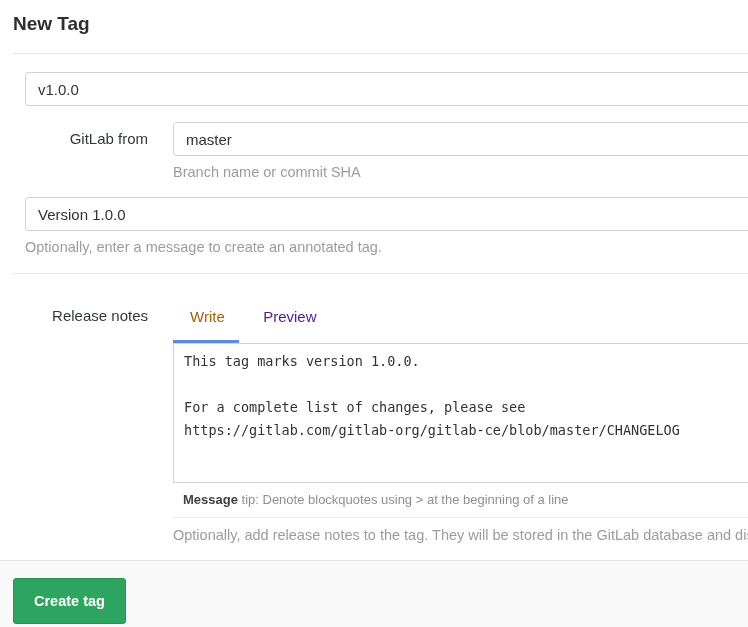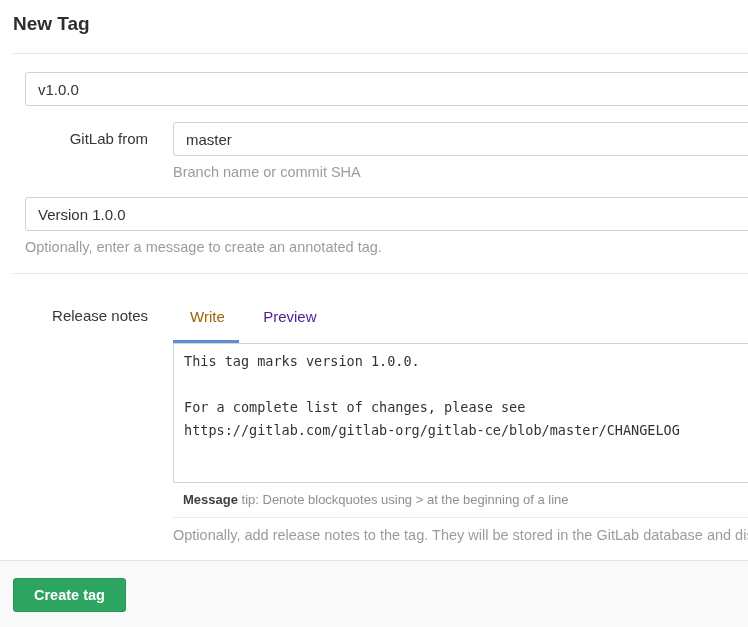--- a/index.html
+++ b/index.html
@@ -109,21 +109,21 @@
   .footer {
     position: absolute;
     left: 0; right: 0; bottom: 0;
     height: 67px;
     background: #f9f9f9;
     border-top: 1px solid #e5e5e5;
     padding: 17px 0 0 13px;
   }
   .btn-create {
     display: inline-block;
-    height: 34px;
+    height: 46px;
     padding: 0 20px;
     background: #2ea461;
     border: 1px solid #279655;
     border-radius: 3px;
     color: #ffffff;
     font-size: 14.5px;
     font-weight: 700;
     font-family: "Liberation Sans", "DejaVu Sans", sans-serif;
     cursor: pointer;
   }

